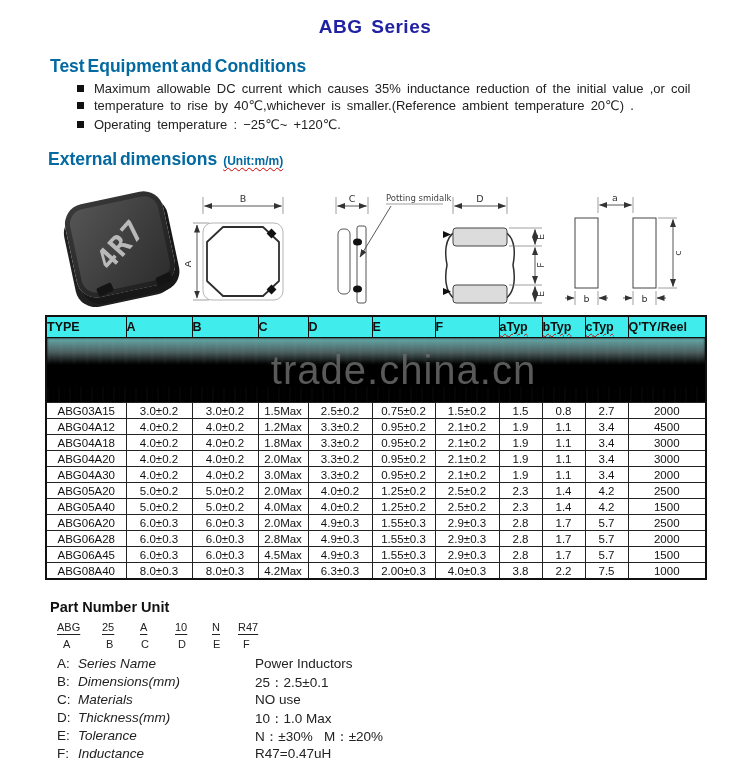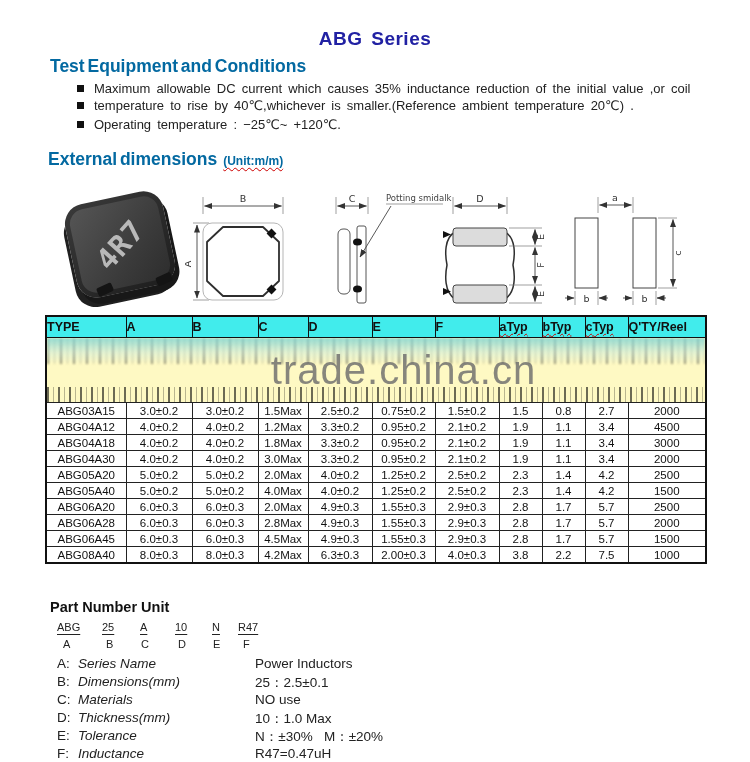--- a/index.html
+++ b/index.html
@@ -3,21 +3,21 @@
 <meta charset="utf-8">
 <style>
   html,body { margin:0; padding:0; background:#e8e8e8; }
   .page {
     position:relative; width:750px; height:762px; margin:0 auto;
     background:#ffffff; overflow:hidden;
     font-family:"Liberation Sans","DejaVu Sans",sans-serif; color:#1a1a1a;
   }
   
   .title {
-    position:absolute; top:28px; left:0; width:100%;
+    position:absolute; top:16px; left:0; width:100%;
     text-align:center; font-size:19px; font-weight:bold;
     color:#2121a3; letter-spacing:.5px; word-spacing:3px;
   }
   
   .h2 { position:absolute; font-size:17.5px; font-weight:bold; color:#0369a1; word-spacing:-2px; }
   .h2.test { left:50px; top:56px; }
   .h2.ext  { left:48px; top:149px; }
   .unit-note { font-size:12px; font-weight:bold; word-spacing:0; margin-left:6px; }
   .sq, .unit-note {
     text-decoration-line:underline; text-decoration-style:wavy;
@@ -52,21 +52,21 @@
   .spec { position:absolute; left:45px; top:315px; width:660px;
           border-collapse:collapse; table-layout:fixed;
           border:2px solid #111; }
   .spec th { background:#41ecec; border:1px solid #111; height:20px;
              font-size:12.5px; font-weight:bold; color:#111; padding:0; text-align:left; }
   .spec td { border:1px solid #222; height:15px; font-size:11.5px; color:#111;
              padding:0; text-align:center; }
   .wm-td { height:64px !important; padding:0 !important; position:relative;
            border-left:none !important; border-right:none !important;
            border-top:1px solid #111 !important; border-bottom:1px solid #222 !important;
-           background:#fef9c3; overflow:hidden; }
+           background:#000000; overflow:hidden; }
   .wm-smear-top { position:absolute; top:0; left:0; right:0; height:26px;
     background:
       linear-gradient(180deg, rgba(125,212,212,.8), rgba(190,235,235,.4) 55%, rgba(255,255,255,0)),
       repeating-linear-gradient(90deg, rgba(25,25,25,.45) 0 2px, rgba(25,25,25,0) 2px 7px,
         rgba(25,25,25,.22) 7px 8px, rgba(25,25,25,0) 8px 13px);
     filter:blur(1.1px); }
   .wm-smear-bottom { position:absolute; bottom:0; left:0; right:0; height:15px;
     background:repeating-linear-gradient(90deg, rgba(10,10,10,.6) 0 2px, rgba(0,0,0,0) 2px 6px,
       rgba(10,10,10,.28) 6px 7px, rgba(0,0,0,0) 7px 11px);
     filter:blur(.7px); }
@@ -273,20 +273,33 @@
           <td>1.8Max</td>
           <td>3.3±0.2</td>
           <td>0.95±0.2</td>
           <td>2.1±0.2</td>
           <td>1.9</td>
           <td>1.1</td>
           <td>3.4</td>
           <td>3000</td>
         </tr>
         <tr>
+          <td>ABG04A20</td>
+          <td>4.0±0.2</td>
+          <td>4.0±0.2</td>
+          <td>2.0Max</td>
+          <td>3.3±0.2</td>
+          <td>0.95±0.2</td>
+          <td>2.1±0.2</td>
+          <td>1.9</td>
+          <td>1.1</td>
+          <td>3.4</td>
+          <td>3000</td>
+        </tr>
+        <tr>
           <td>ABG04A30</td>
           <td>4.0±0.2</td>
           <td>4.0±0.2</td>
           <td>3.0Max</td>
           <td>3.3±0.2</td>
           <td>0.95±0.2</td>
           <td>2.1±0.2</td>
           <td>1.9</td>
           <td>1.1</td>
           <td>3.4</td>

